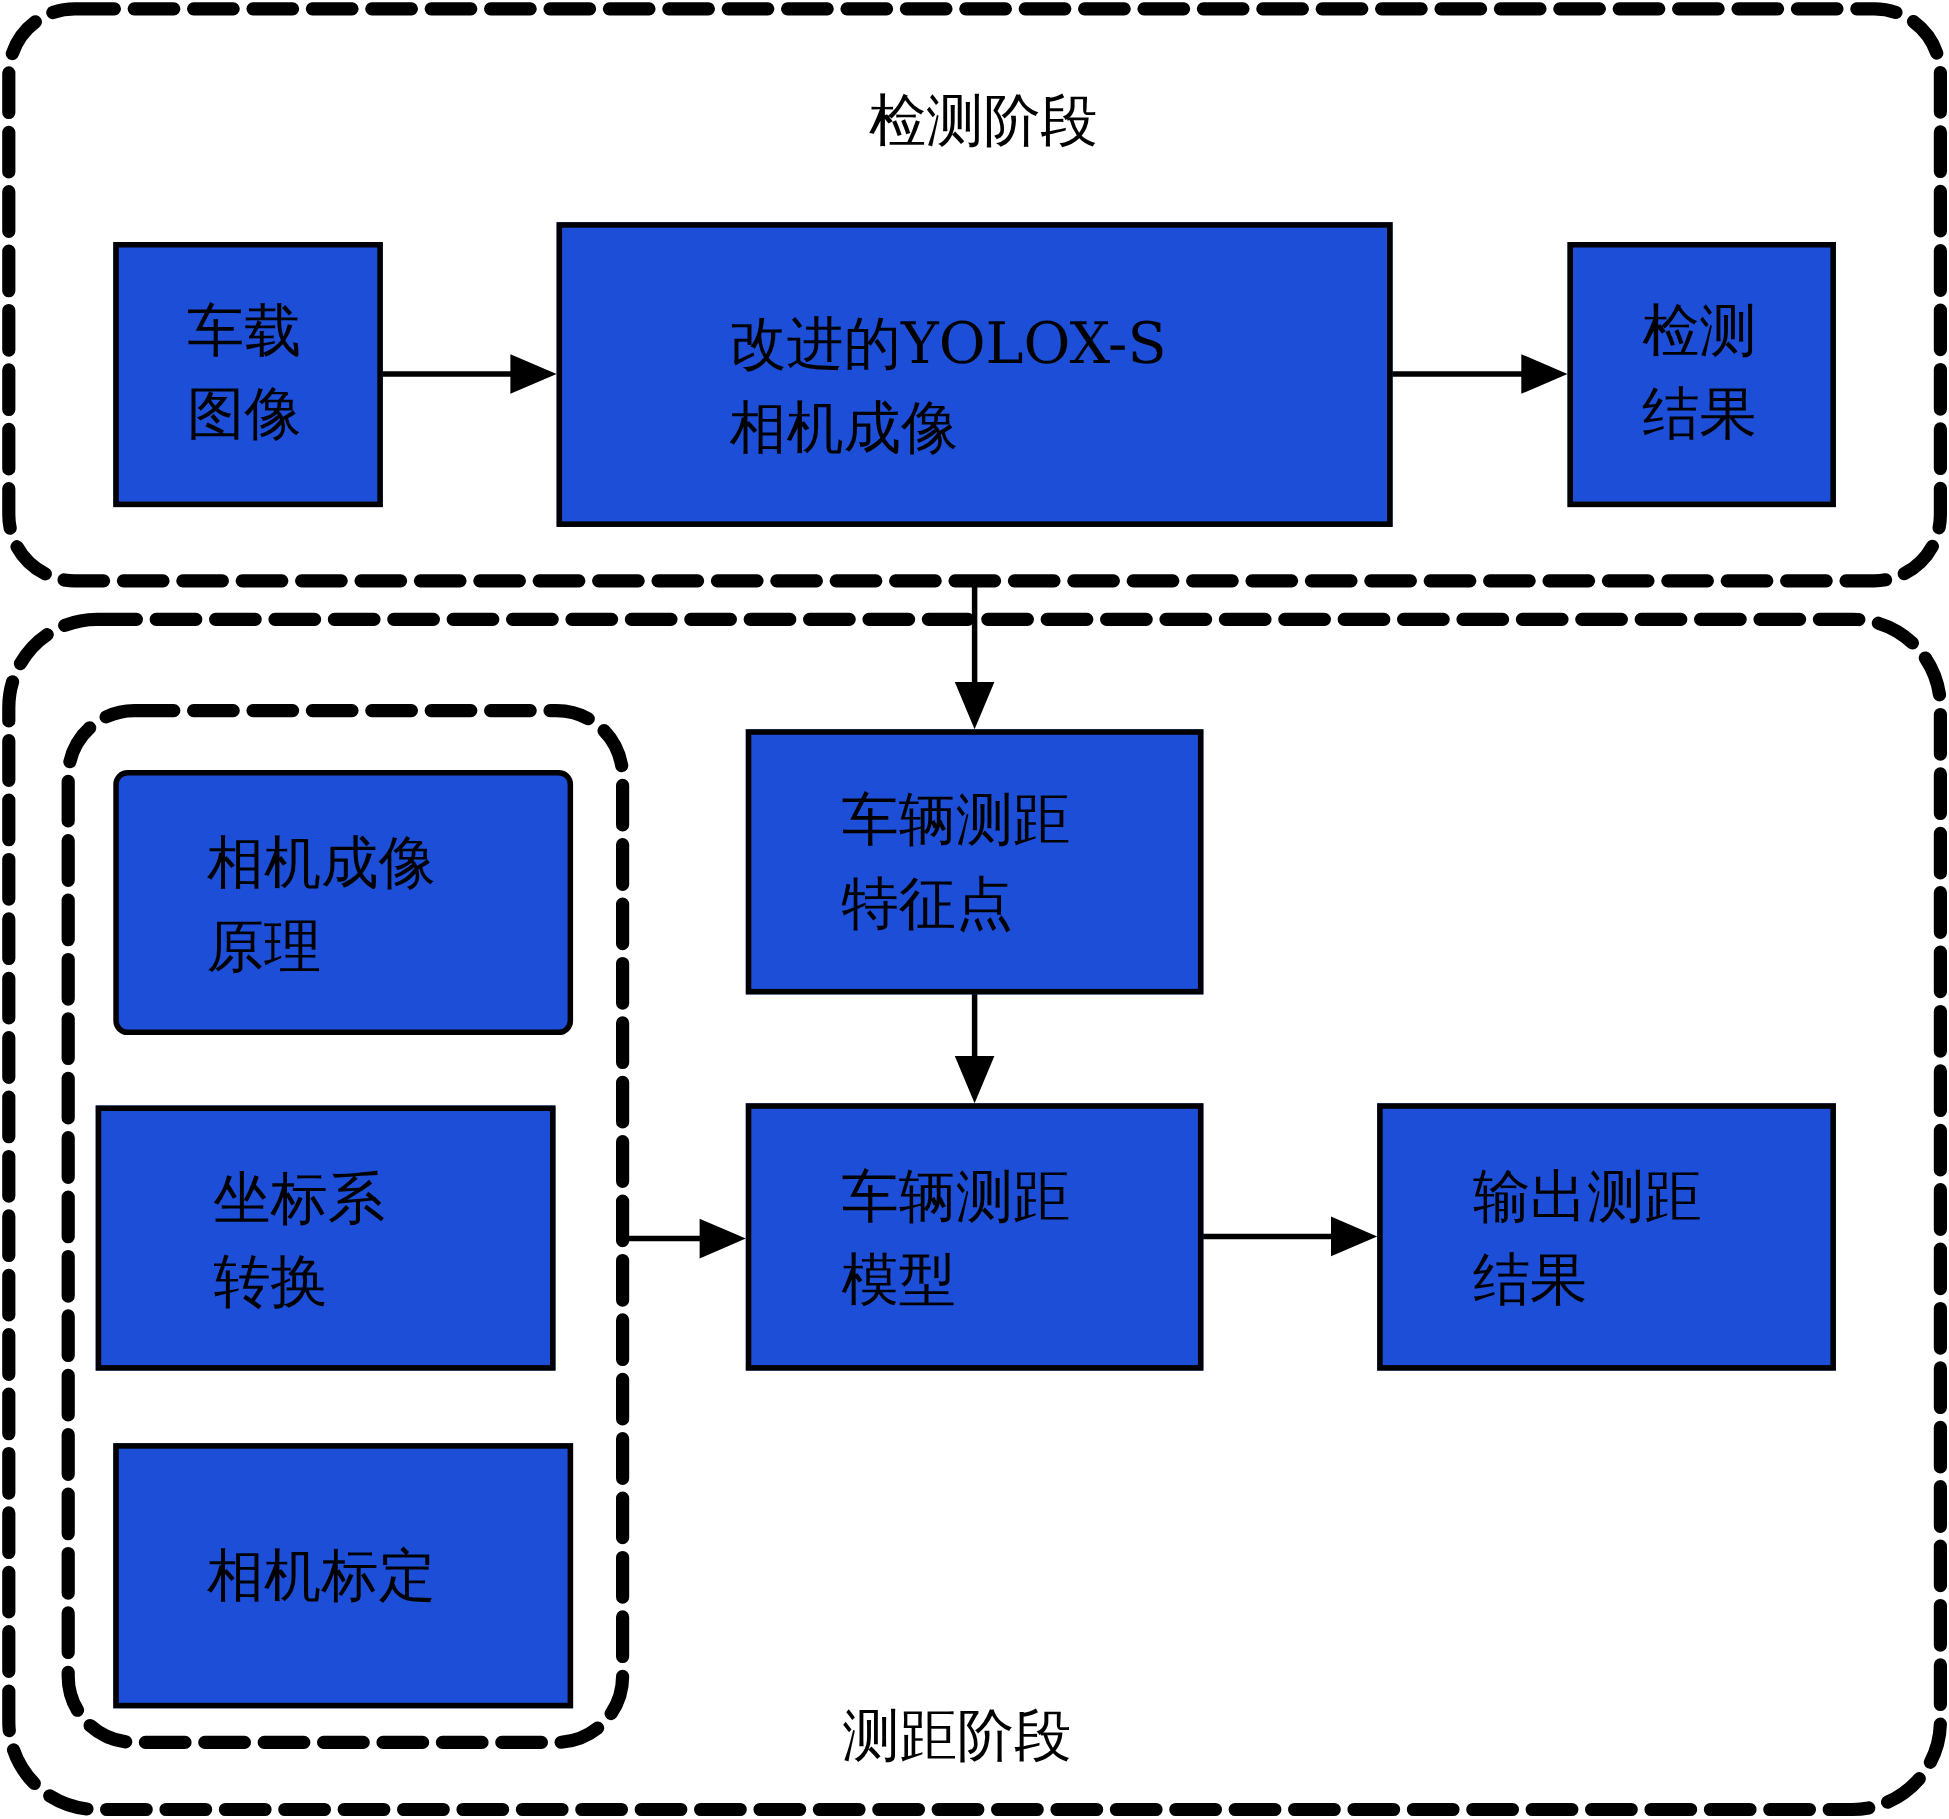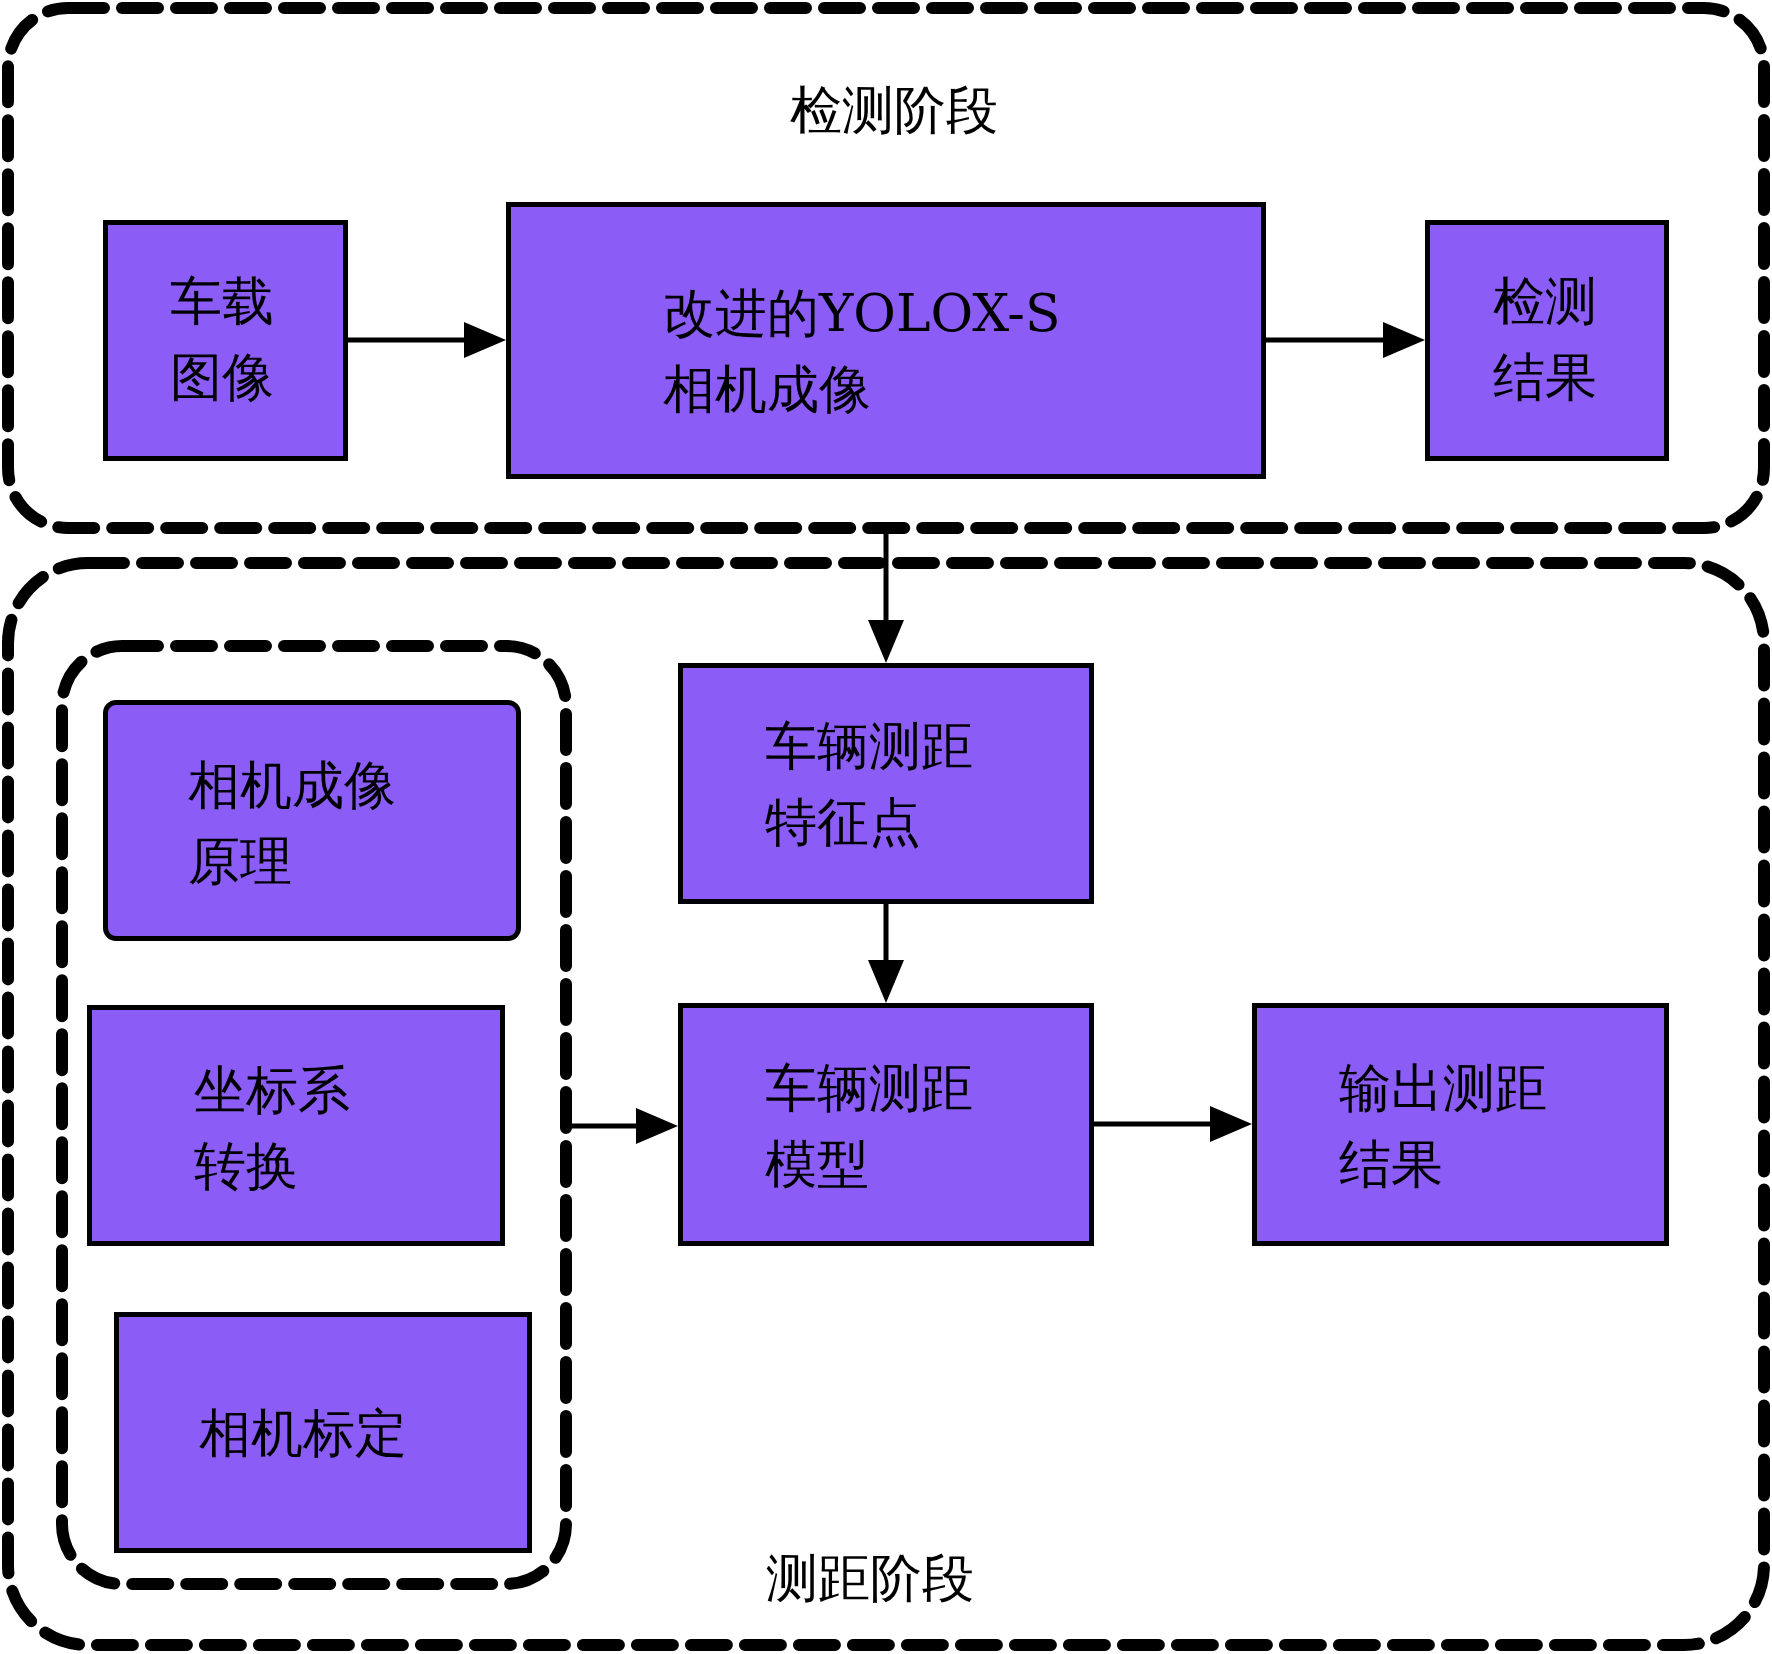--- a/index.html
+++ b/index.html
@@ -1,19 +1,19 @@
 <!DOCTYPE html>
 <html><head>
 <meta charset="utf-8">
 <style>
   html,body{margin:0;padding:0;background:#ffffff;}
   body{width:1772px;height:1654px;position:relative;overflow:hidden;
        font-family:"DejaVu Serif","Liberation Serif",serif;color:#000;}
   svg.lines{position:absolute;left:0;top:0;}
-  .box{position:absolute;border:5px solid #000;box-sizing:border-box;background:#8b5cf6;}
+  .box{position:absolute;border:5px solid #000;box-sizing:border-box;background:#1d4ed8;}
   .lbl{position:absolute;font-size:52px;line-height:76px;white-space:pre-line;}
   .stage{position:absolute;font-size:52px;line-height:60px;}
 </style>
 </head>
 <body>
 
 <svg class="lines" width="1772" height="1654" viewBox="0 0 1772 1654">
   <defs>
     <marker id="ah" markerWidth="10" markerHeight="8" refX="10" refY="4" orient="auto" markerUnits="userSpaceOnUse" viewBox="0 0 10 8">
     </marker>
@@ -81,15 +81,15 @@
 </div>
 
 <div class="box" style="left:103px;top:700px;width:418px;height:241px;border-radius:13px;">
   <div class="lbl" style="left:80px;top:42px;">相机成像
 原理</div>
 </div>
 <div class="box" style="left:87px;top:1005px;width:418px;height:241px;">
   <div class="lbl" style="left:102px;top:42px;">坐标系
 转换</div>
 </div>
-<div class="box" style="left:103px;top:1312px;width:418px;height:241px;margin-left:11px;">
+<div class="box" style="left:103px;top:1312px;width:418px;height:241px;">
   <div class="lbl" style="left:80px;top:78px;">相机标定</div>
 </div>
 
 </body></html>

